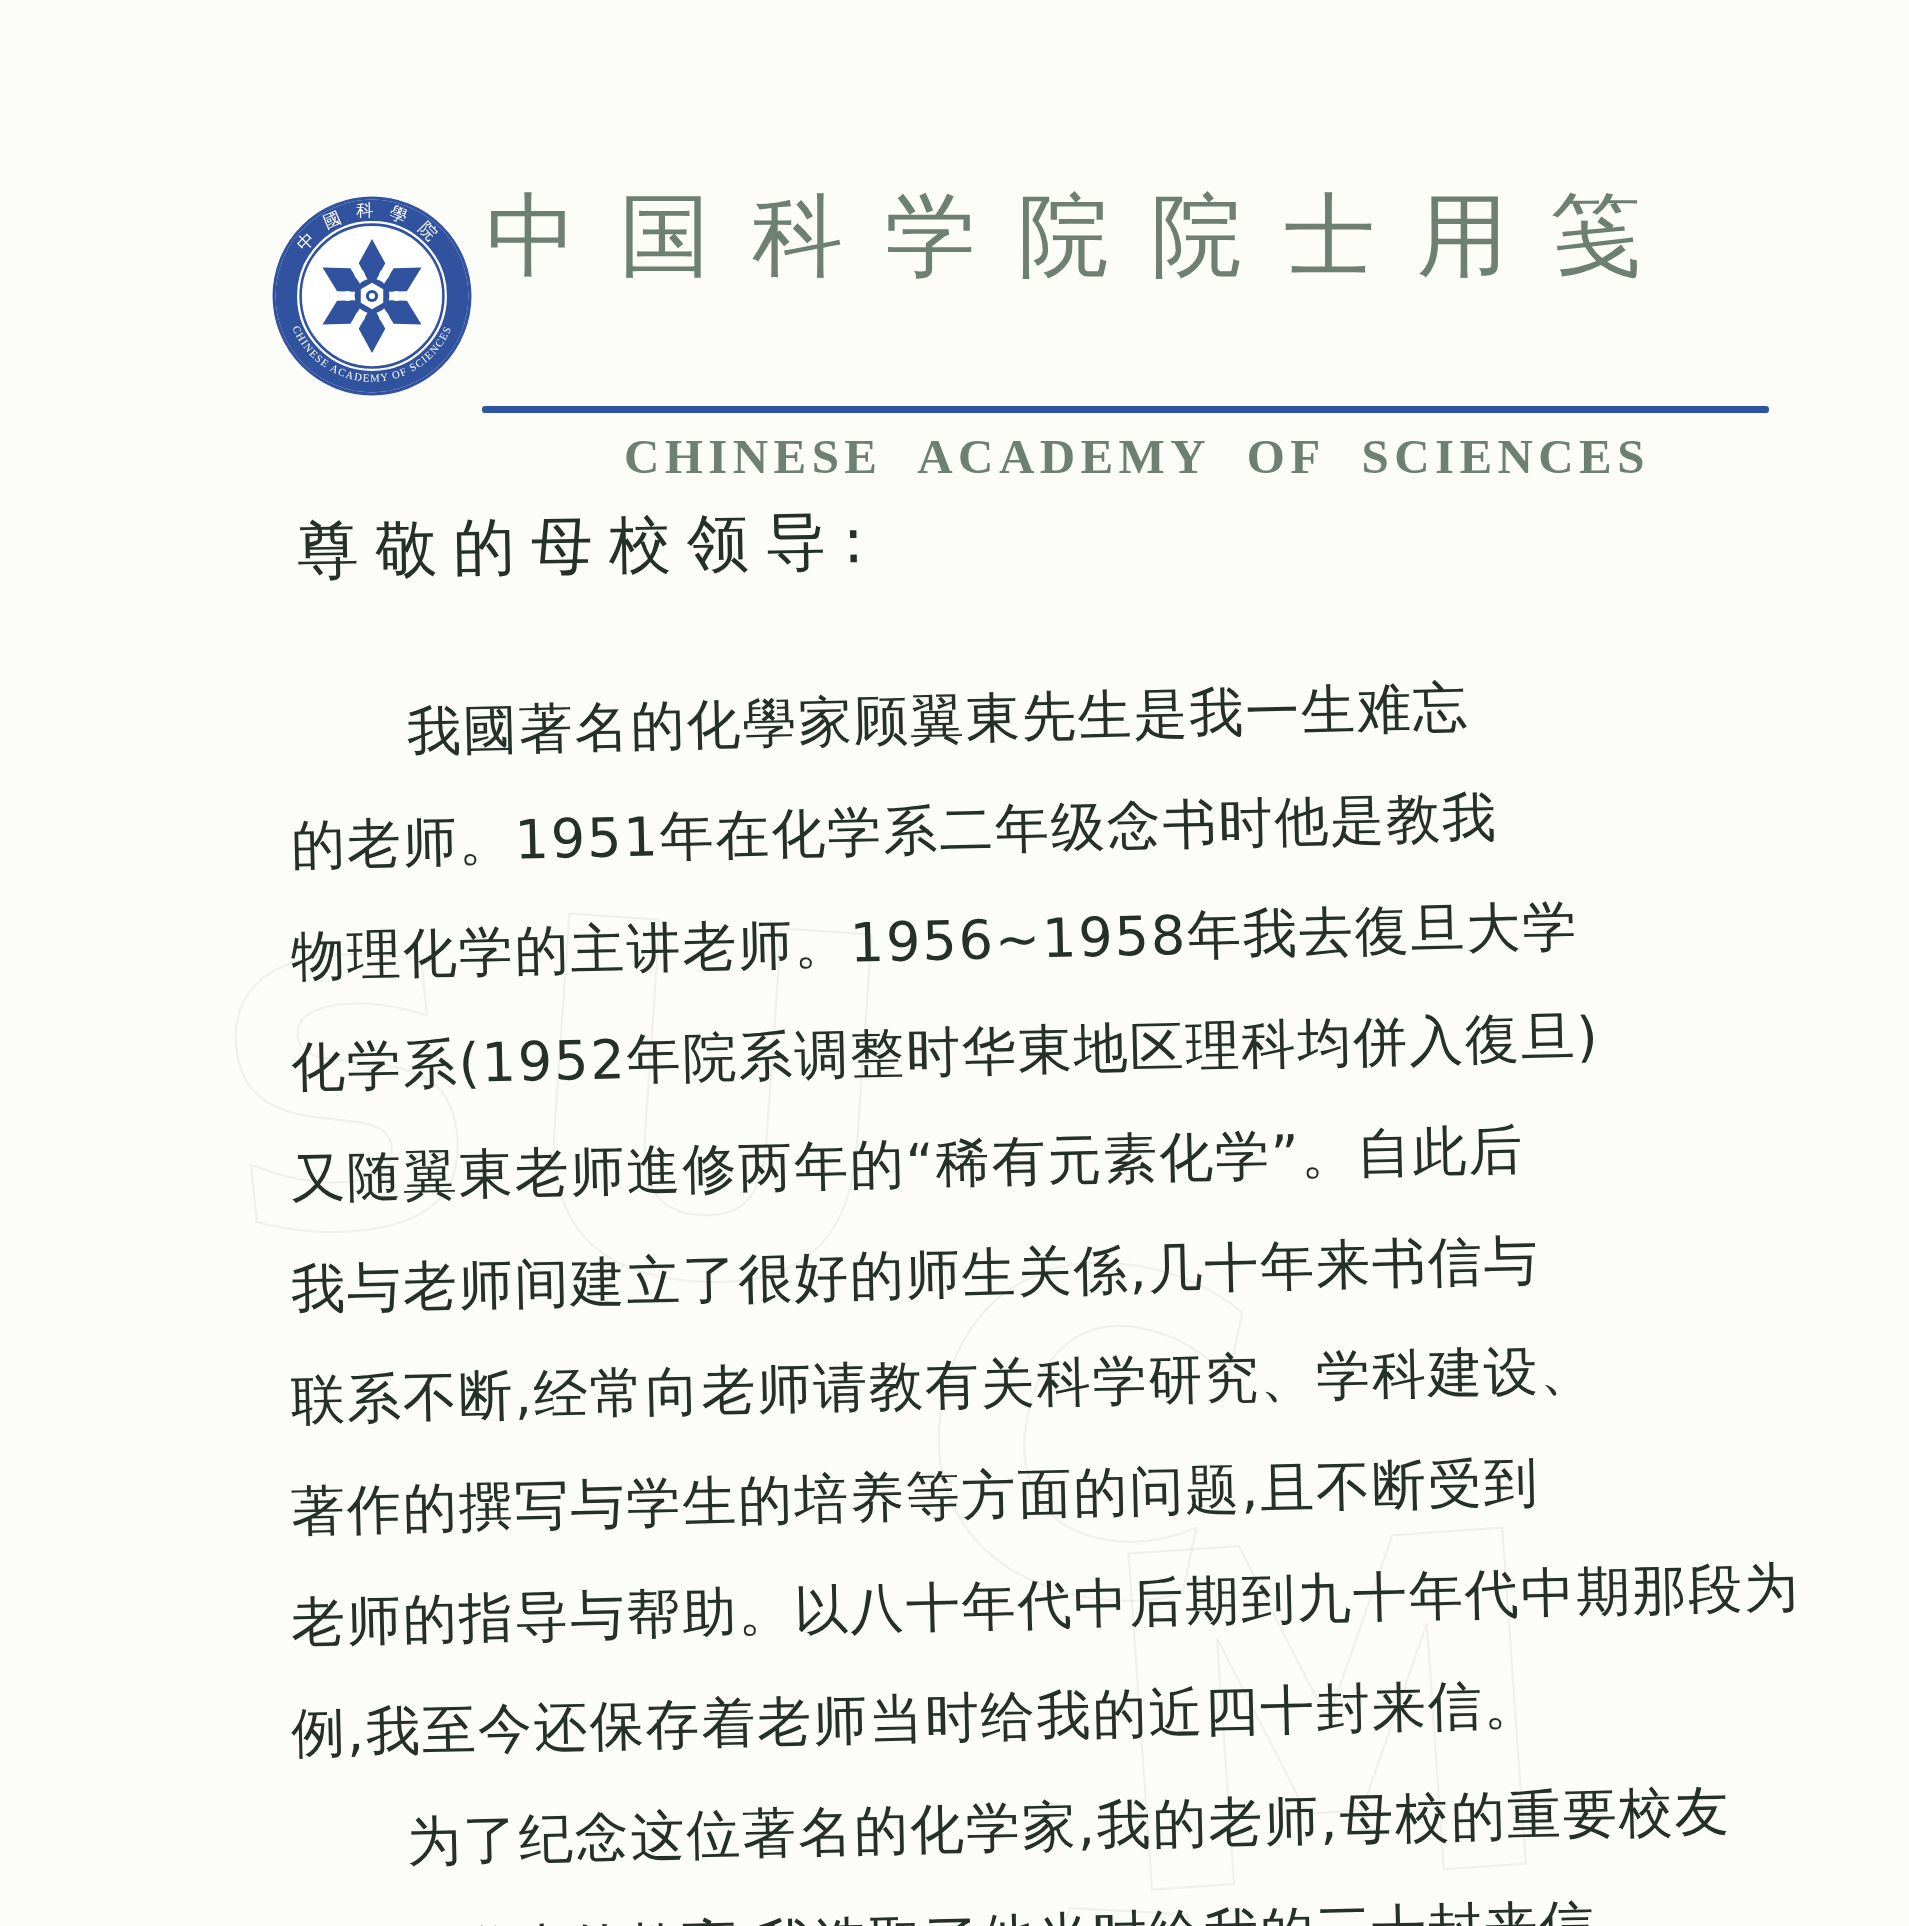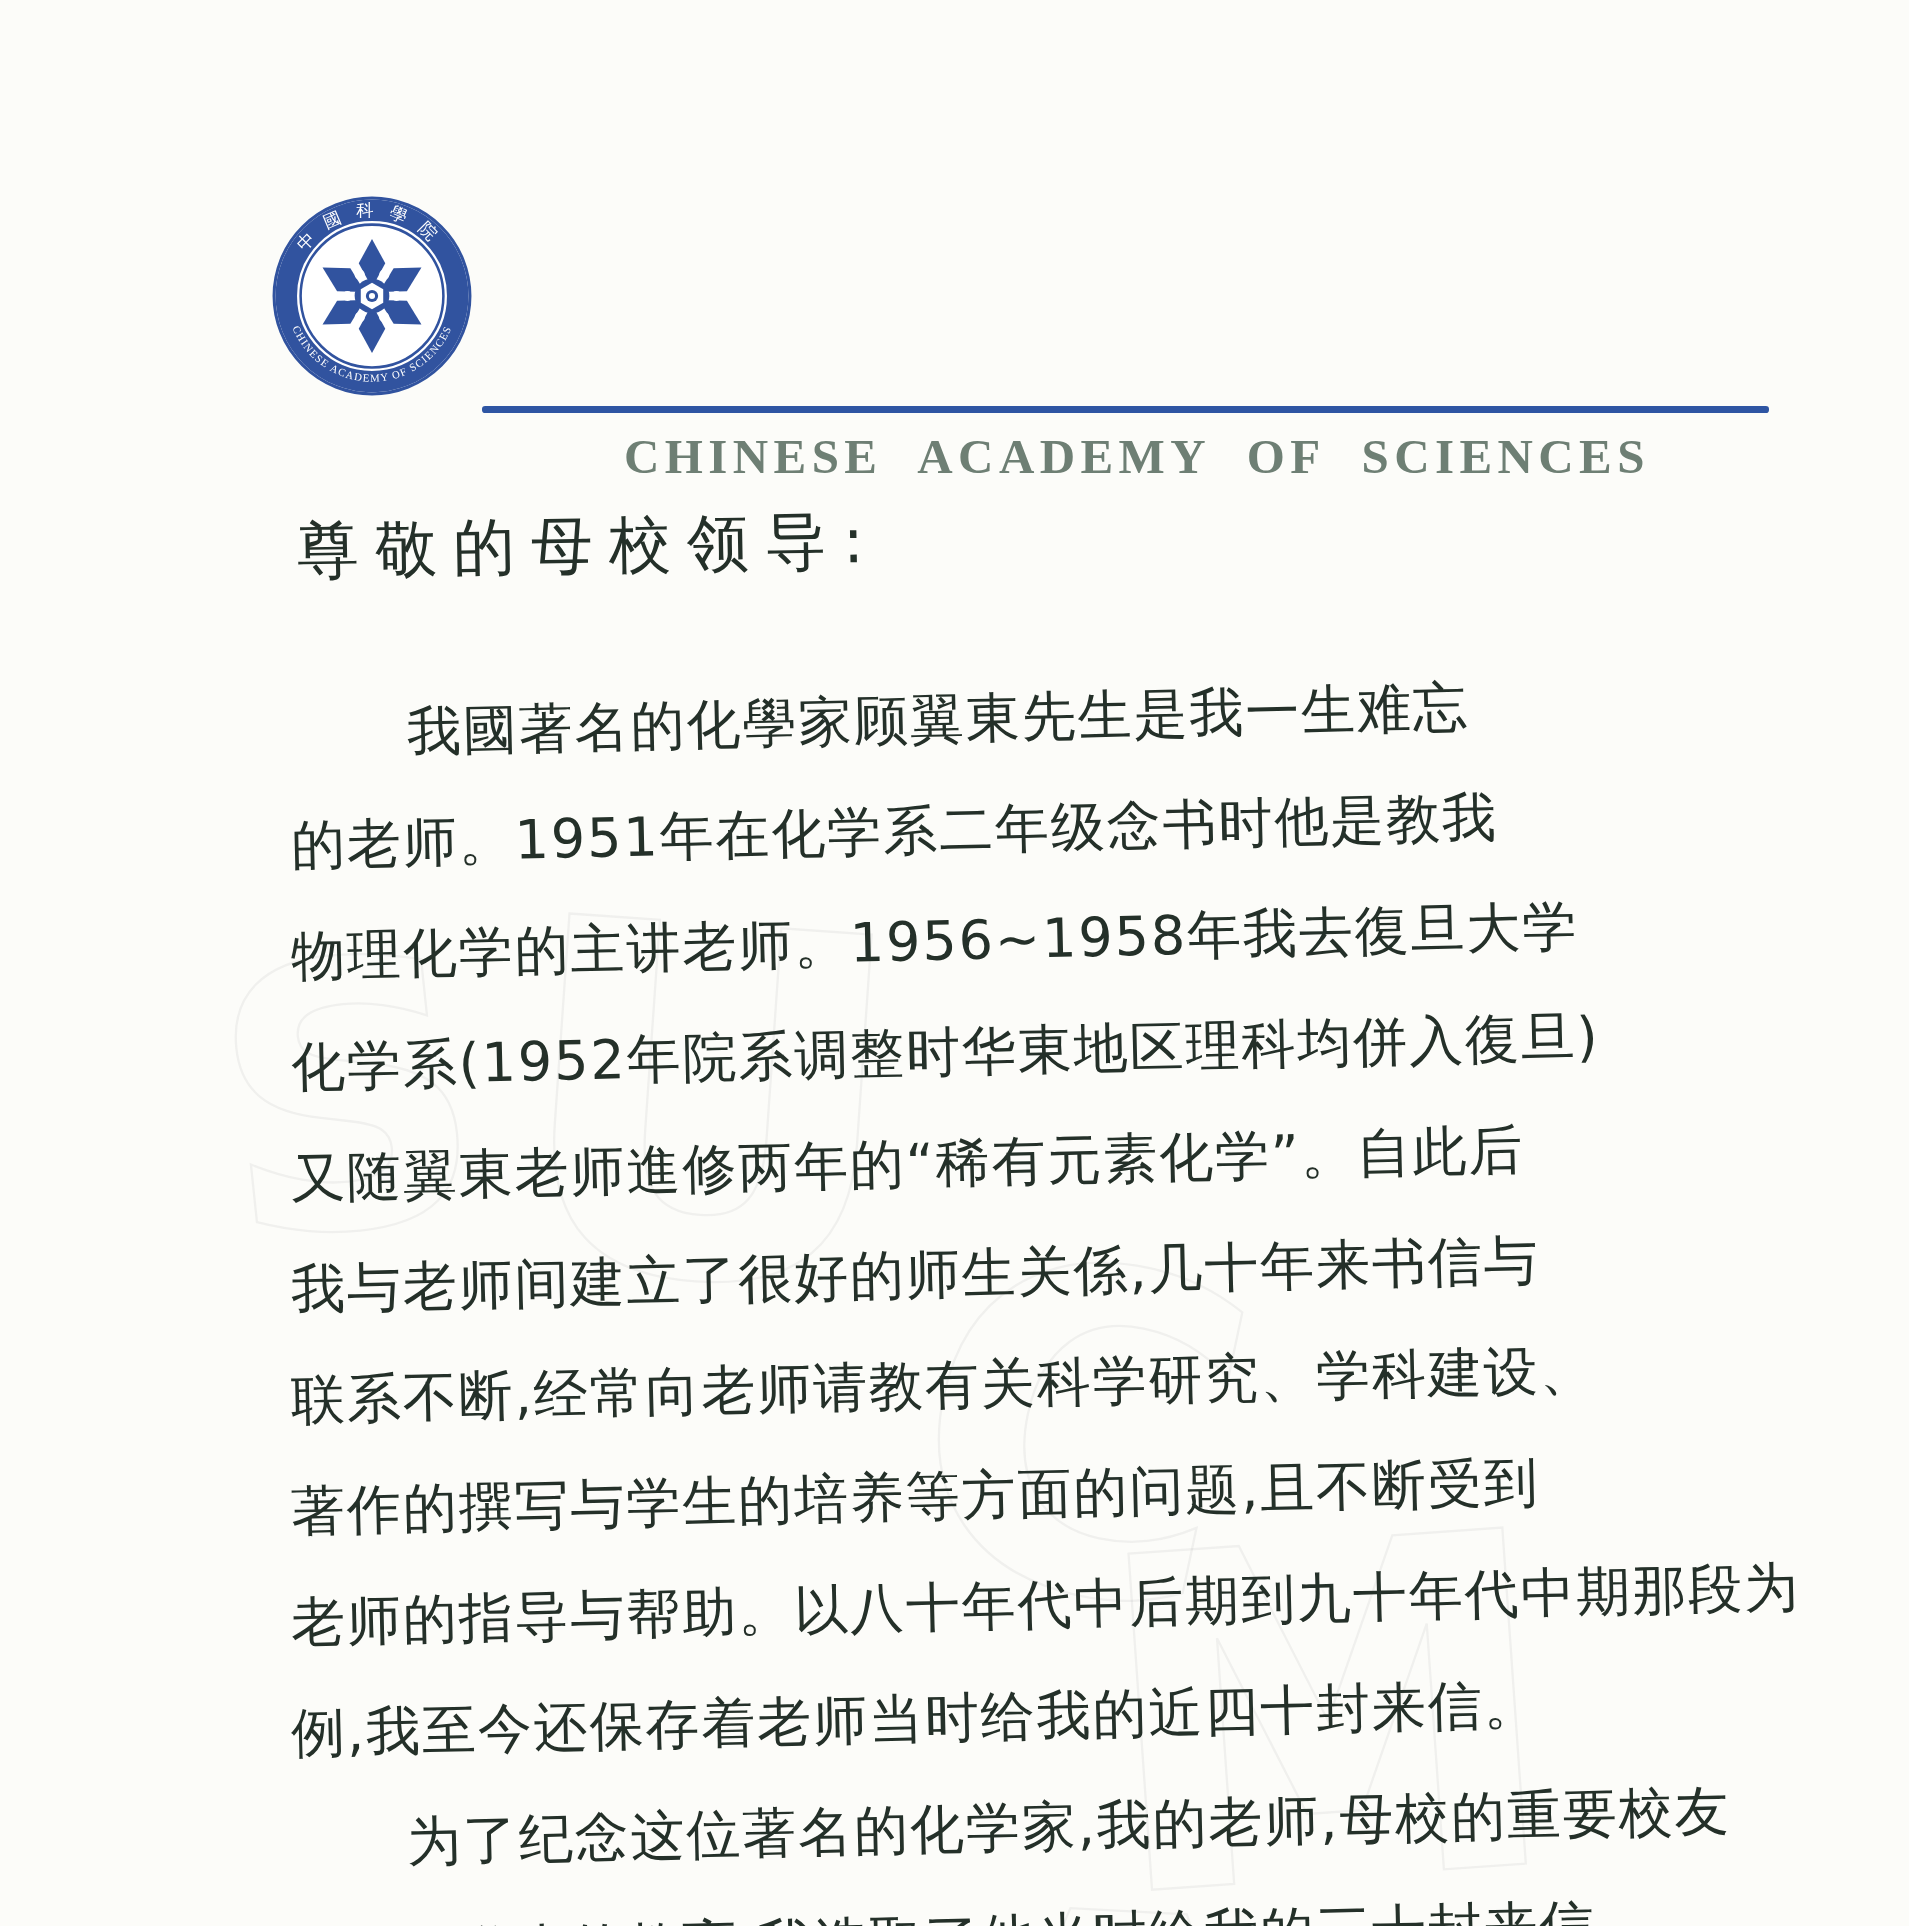--- a/index.html
+++ b/index.html
@@ -86,20 +86,21 @@
           <circle cx="0" cy="-24" r="5" transform="rotate(270)"></circle>
           <circle cx="0" cy="-24" r="5" transform="rotate(330)"></circle>
           <path d="M0,-13 L11,-6.5 L11,6.5 L0,13 L-11,6.5 L-11,-6.5 Z"></path>
           <circle r="6" fill="#31539f"></circle>
           <circle r="4" fill="#ffffff" stroke="#31539f" stroke-width="2"></circle>
         </g>
       </g>
     </svg>
   </div>
 
+  <div class="title-cn">中国科学院院士用笺</div>
   <div class="rule"></div>
   <div class="title-en">CHINESE ACADEMY OF SCIENCES</div>
 
   <div class="hand salutation">尊敬的母校领导:</div>
 
   <div class="bodytext">
     <div class="bodyline indent">我國著名的化學家顾翼東先生是我一生难忘</div>
     <div class="bodyline">的老师。1951年在化学系二年级念书时他是教我</div>
     <div class="bodyline">物理化学的主讲老师。1956~1958年我去復旦大学</div>
     <div class="bodyline">化学系(1952年院系调整时华東地区理科均併入復旦)</div>

